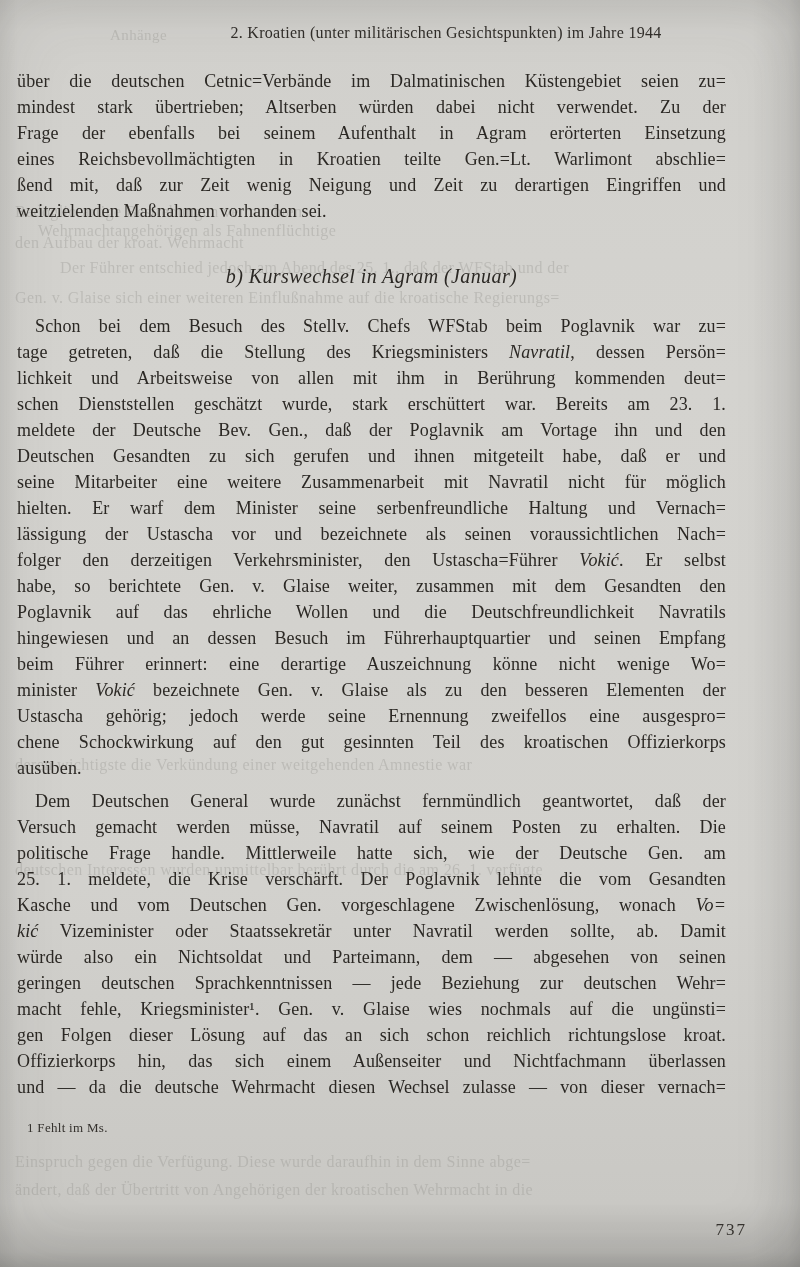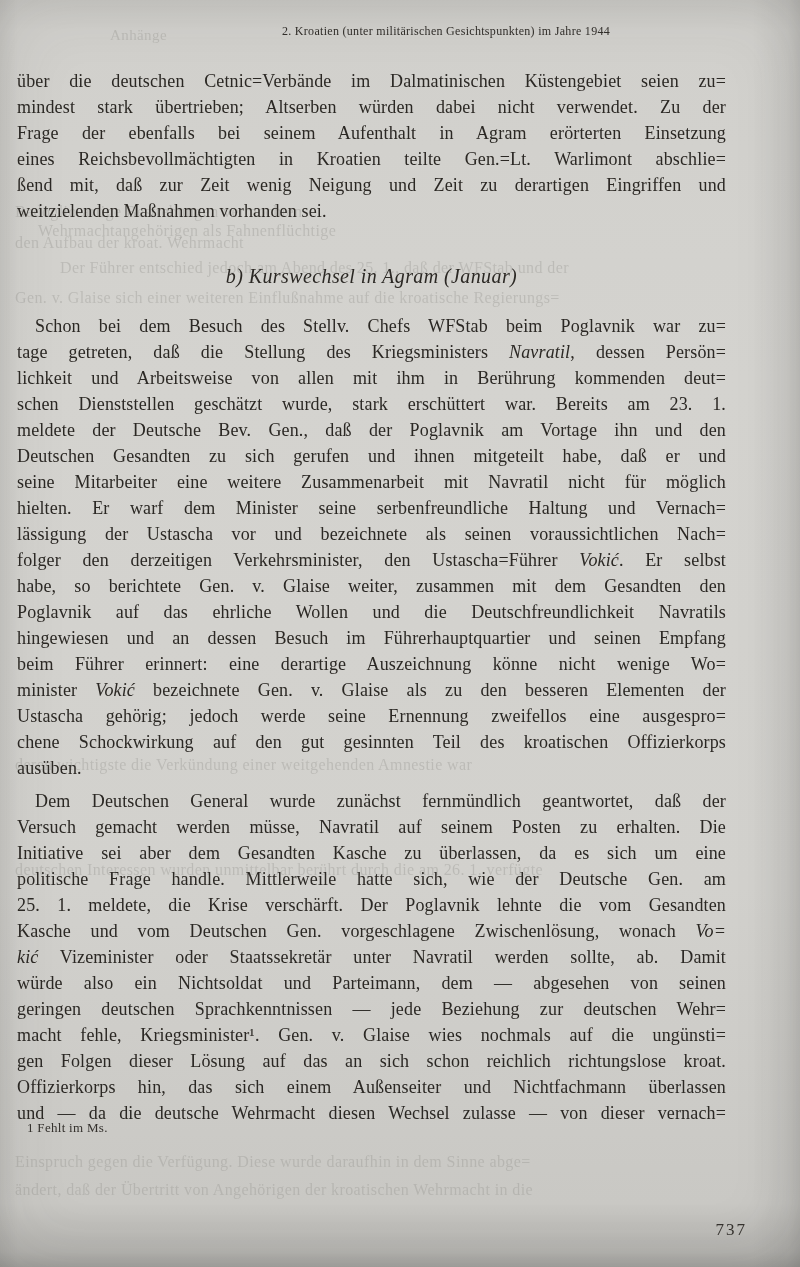--- a/index.html
+++ b/index.html
@@ -38,21 +38,21 @@
   .g8{left:15px;top:860px;}
   .g9{left:15px;top:1152px;}
   .g10{left:15px;top:1180px;}
 
   
   .print{position:relative;z-index:1;}
   .running-header{
     position:absolute;left:0;right:0;top:24px;
     padding-left:92px;
     text-align:center;
-    font-size:12px;letter-spacing:.3px;color:#302d29;
+    font-size:16px;letter-spacing:.3px;color:#302d29;
   }
   .body-text{
     position:absolute;left:17px;top:68px;width:709px;
     font-size:18px;letter-spacing:.15px;
   }
   .line{
     height:26px;line-height:26px;
     text-align:justify;text-align-last:justify;
     white-space:nowrap; 
   }
@@ -127,21 +127,20 @@
         <div class="line">beim Führer erinnert: eine derartige Auszeichnung könne nicht wenige Wo=</div>
         <div class="line"><span>minister </span><span class="it">Vokić</span><span> bezeichnete Gen. v. Glaise als zu den besseren Elementen der</span></div>
         <div class="line">Ustascha gehörig; jedoch werde seine Ernennung zweifellos eine ausgespro=</div>
         <div class="line">chene Schockwirkung auf den gut gesinnten Teil des kroatischen Offizierkorps</div>
         <div class="line short">ausüben.</div>
       </div>
 
       <div class="para para-3">
         <div class="line indent">Dem Deutschen General wurde zunächst fernmündlich geantwortet, daß der</div>
         <div class="line">Versuch gemacht werden müsse, Navratil auf seinem Posten zu erhalten. Die</div>
-        <div class="line">Initiative sei aber dem Gesandten Kasche zu überlassen, da es sich um eine</div>
         <div class="line">politische Frage handle. Mittlerweile hatte sich, wie der Deutsche Gen. am</div>
         <div class="line">25. 1. meldete, die Krise verschärft. Der Poglavnik lehnte die vom Gesandten</div>
         <div class="line"><span>Kasche und vom Deutschen Gen. vorgeschlagene Zwischenlösung, wonach </span><span class="it">Vo=</span></div>
         <div class="line"><span class="it">kić</span><span> Vizeminister oder Staatssekretär unter Navratil werden sollte, ab. Damit</span></div>
         <div class="line">würde also ein Nichtsoldat und Parteimann, dem — abgesehen von seinen</div>
         <div class="line">geringen deutschen Sprachkenntnissen — jede Beziehung zur deutschen Wehr=</div>
         <div class="line">macht fehle, Kriegsminister¹. Gen. v. Glaise wies nochmals auf die ungünsti=</div>
         <div class="line">gen Folgen dieser Lösung auf das an sich schon reichlich richtungslose kroat.</div>
         <div class="line">Offizierkorps hin, das sich einem Außenseiter und Nichtfachmann überlassen</div>
         <div class="line">und — da die deutsche Wehrmacht diesen Wechsel zulasse — von dieser vernach=</div>

